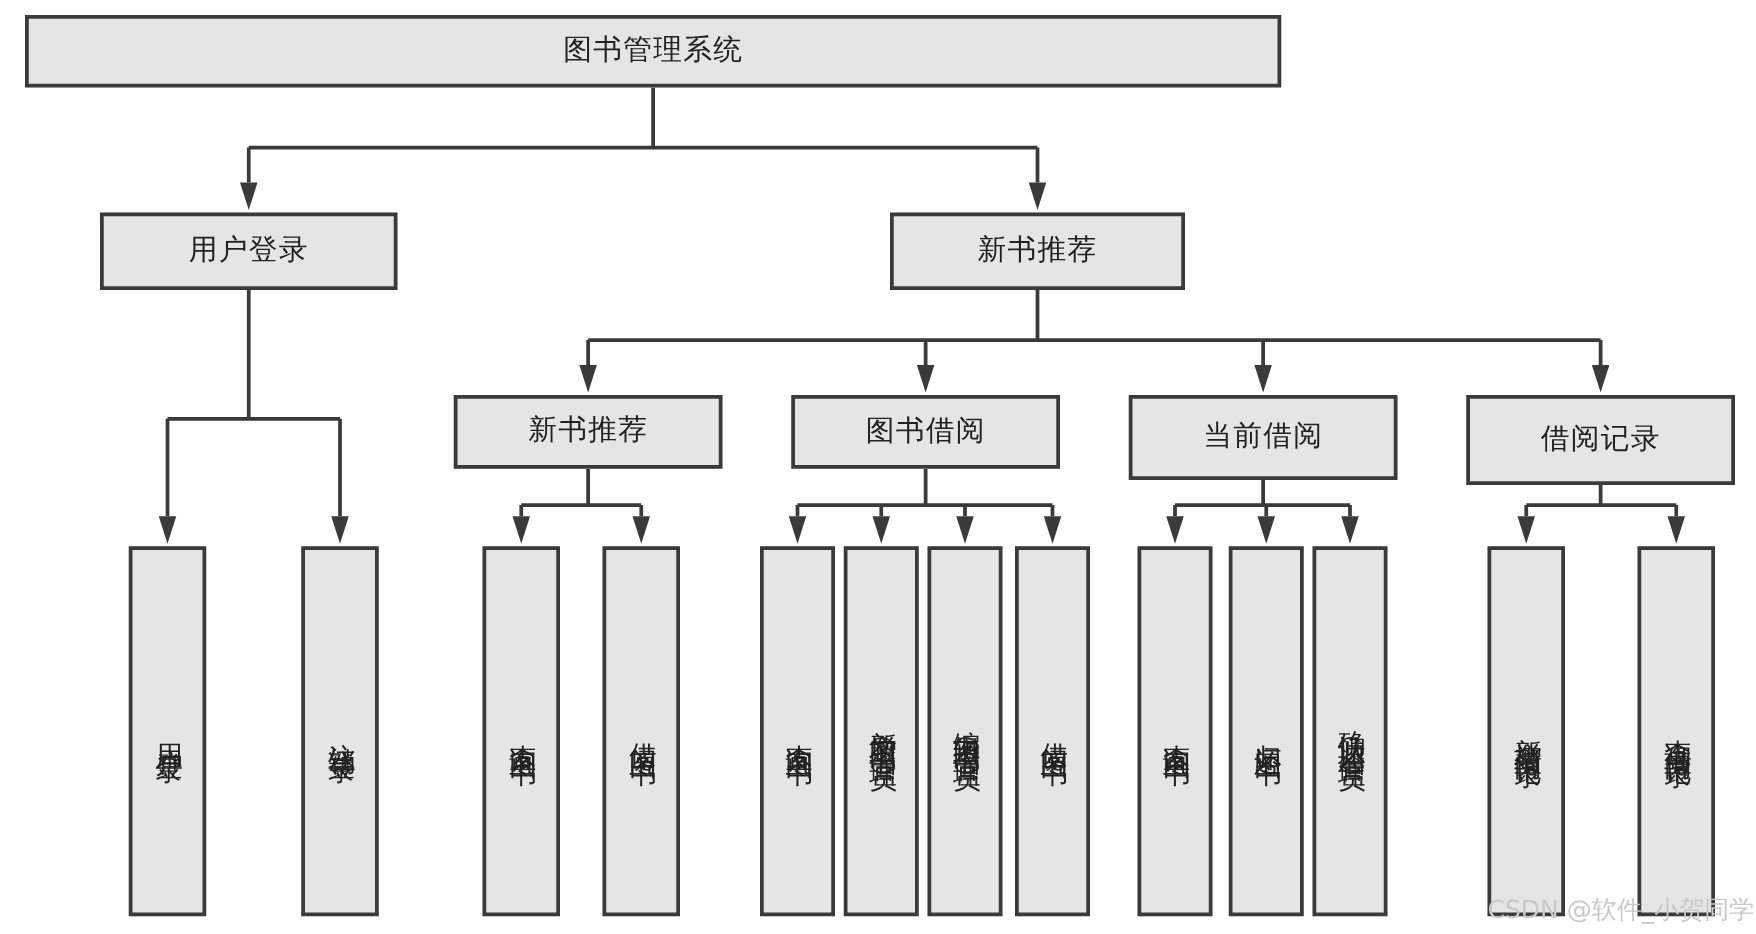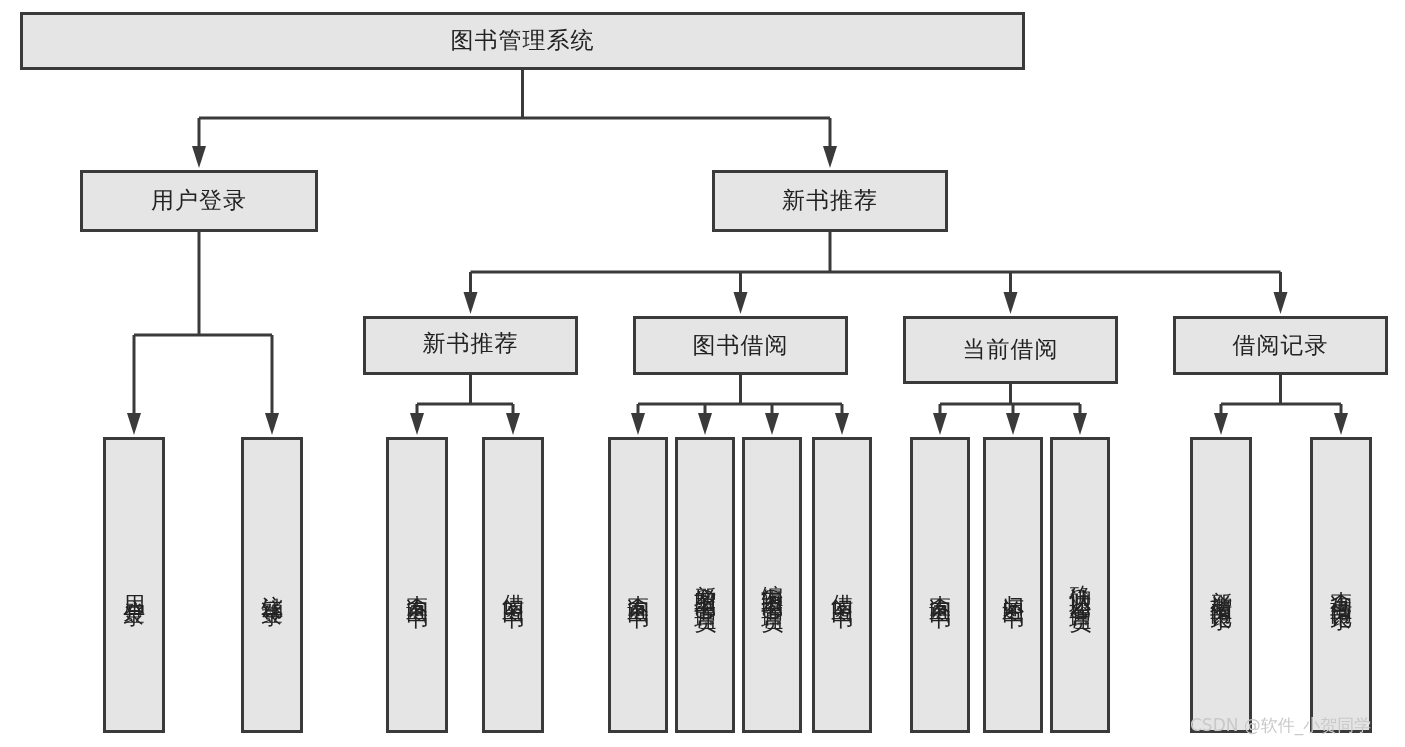--- a/index.html
+++ b/index.html
@@ -55,21 +55,21 @@
     left: 0;
     top: 0;
     width: 1405px;
     height: 747px;
     pointer-events: none;
   }
   .watermark {
     position: absolute;
     left: 1190px;
     top: 714px;
-    font-size: 17px;
+    font-size: 20px;
     color: #c9c9c9;
     white-space: nowrap;
     user-select: none;
   }
 </style>
 </head>
 <body>
 
 <div id="diagram-root">
   <svg class="connectors" width="1405" height="747" viewBox="0 0 1405 747">
@@ -140,21 +140,21 @@
       </div>
       <div class="node-box" style="left: 363px; top: 316px; width: 215px; height: 59px; border-color: rgb(58, 58, 58);">
         <div class="node-label" style="color: rgb(34, 34, 34); font-family: Liberation Mono, monospace;">新书推荐</div>
       </div>
       <div class="node-box" style="left: 633px; top: 316px; width: 215px; height: 59px; border-color: rgb(58, 58, 58);">
         <div class="node-label" style="color: rgb(34, 34, 34);">图书借阅</div>
       </div>
       <div class="node-box" style="left: 903px; top: 316px; width: 215px; height: 68px; border-color: rgb(58, 58, 58);">
         <div class="node-label" style="color: rgb(34, 34, 34);">当前借阅</div>
       </div>
-      <div class="node-box" style="left: 1173px; top: 316px; width: 215px; height: 59px; border-color: rgb(58, 58, 58);">
+      <div class="node-box" style="left: 1173px; top: 316px; width: 215px; height: 72px; border-color: rgb(58, 58, 58);">
         <div class="node-label" style="color: rgb(34, 34, 34);">借阅记录</div>
       </div>
       <div class="node-box vertical" style="left: 103px; top: 437px; width: 62px; height: 296px; border-color: rgb(58, 58, 58);">
         <div class="node-label" style="color: rgb(34, 34, 34);">用户登录</div>
       </div>
       <div class="node-box vertical" style="left: 241px; top: 437px; width: 62px; height: 296px; border-color: rgb(58, 58, 58);">
         <div class="node-label" style="color: rgb(34, 34, 34);">注销登录</div>
       </div>
       <div class="node-box vertical" style="left: 386px; top: 437px; width: 62px; height: 296px; border-color: rgb(58, 58, 58);">
         <div class="node-label" style="color: rgb(34, 34, 34);">查询图书</div>

